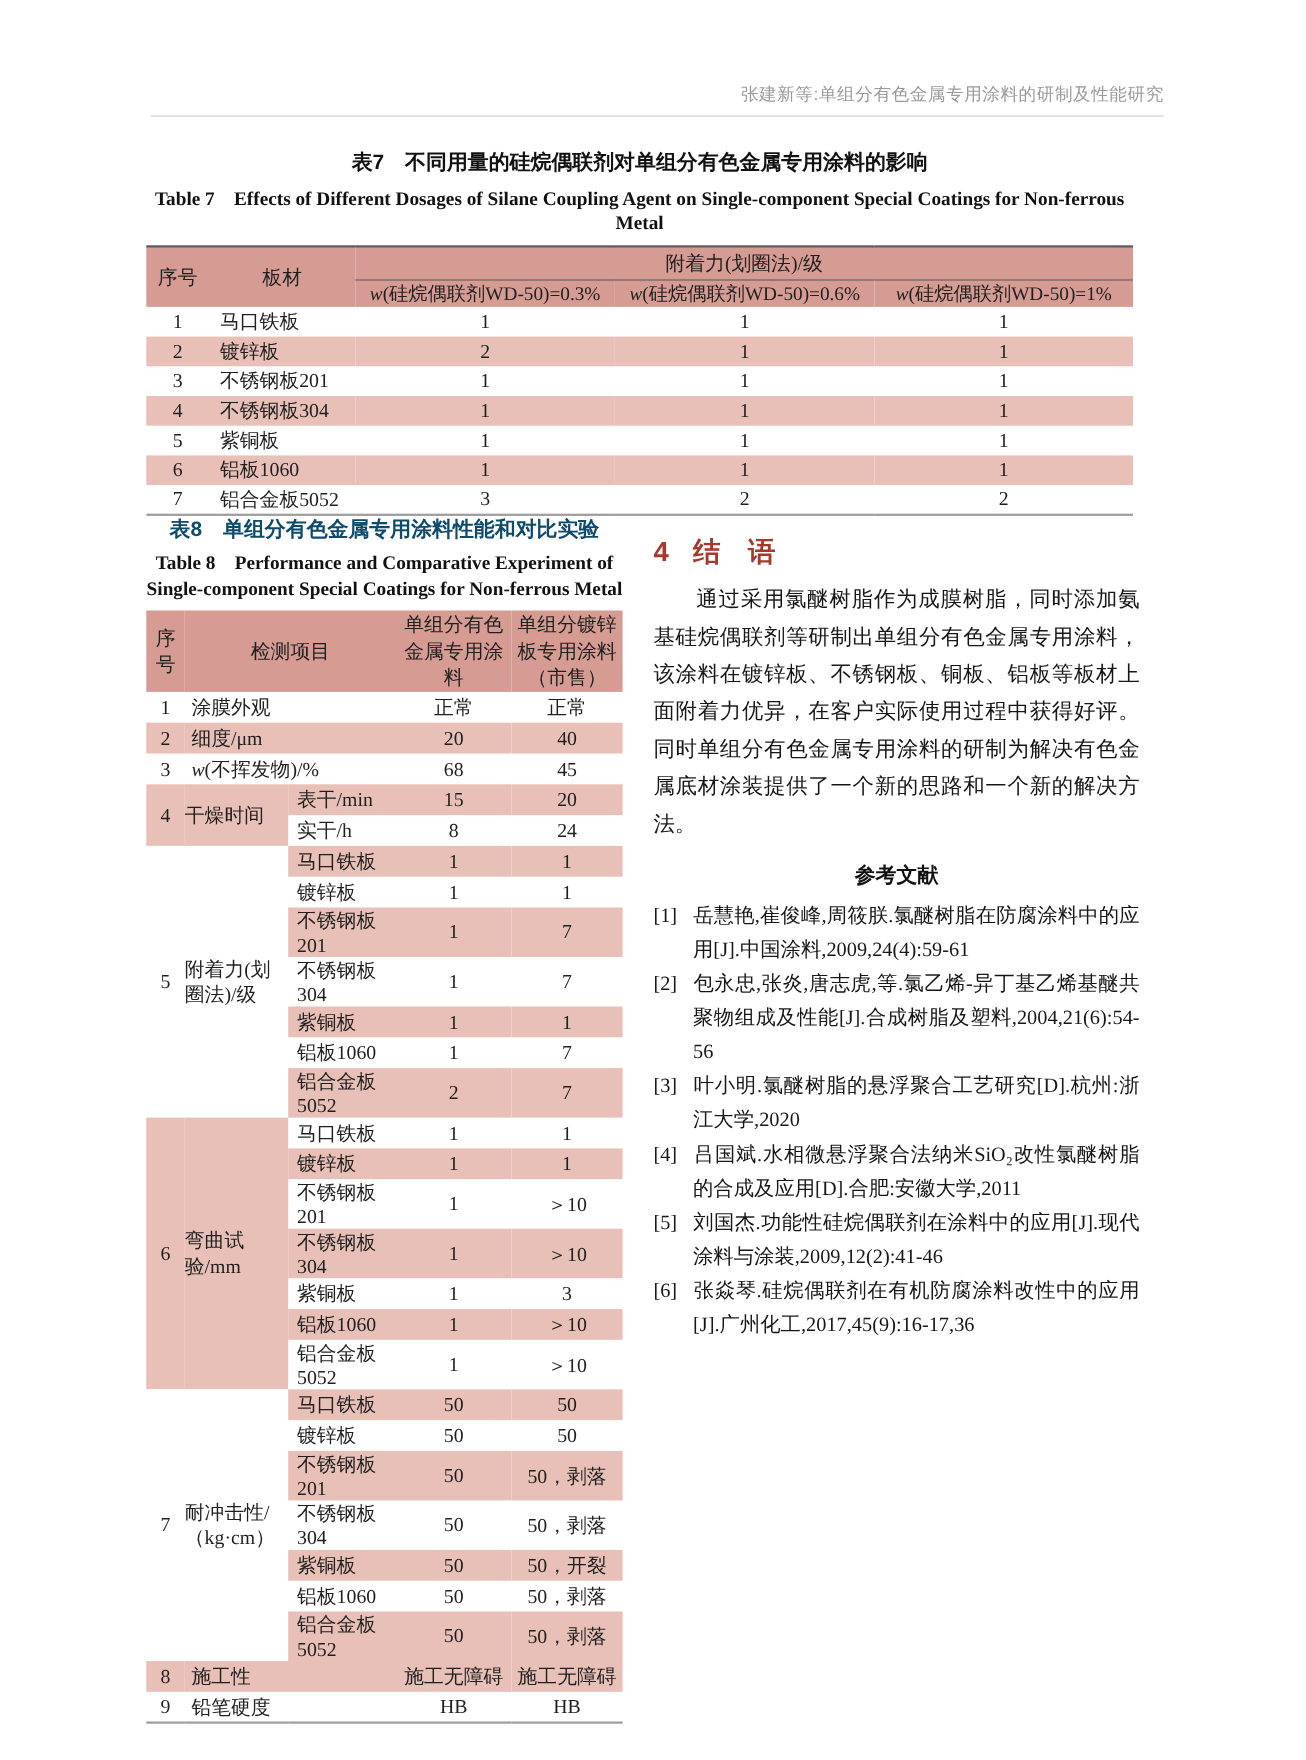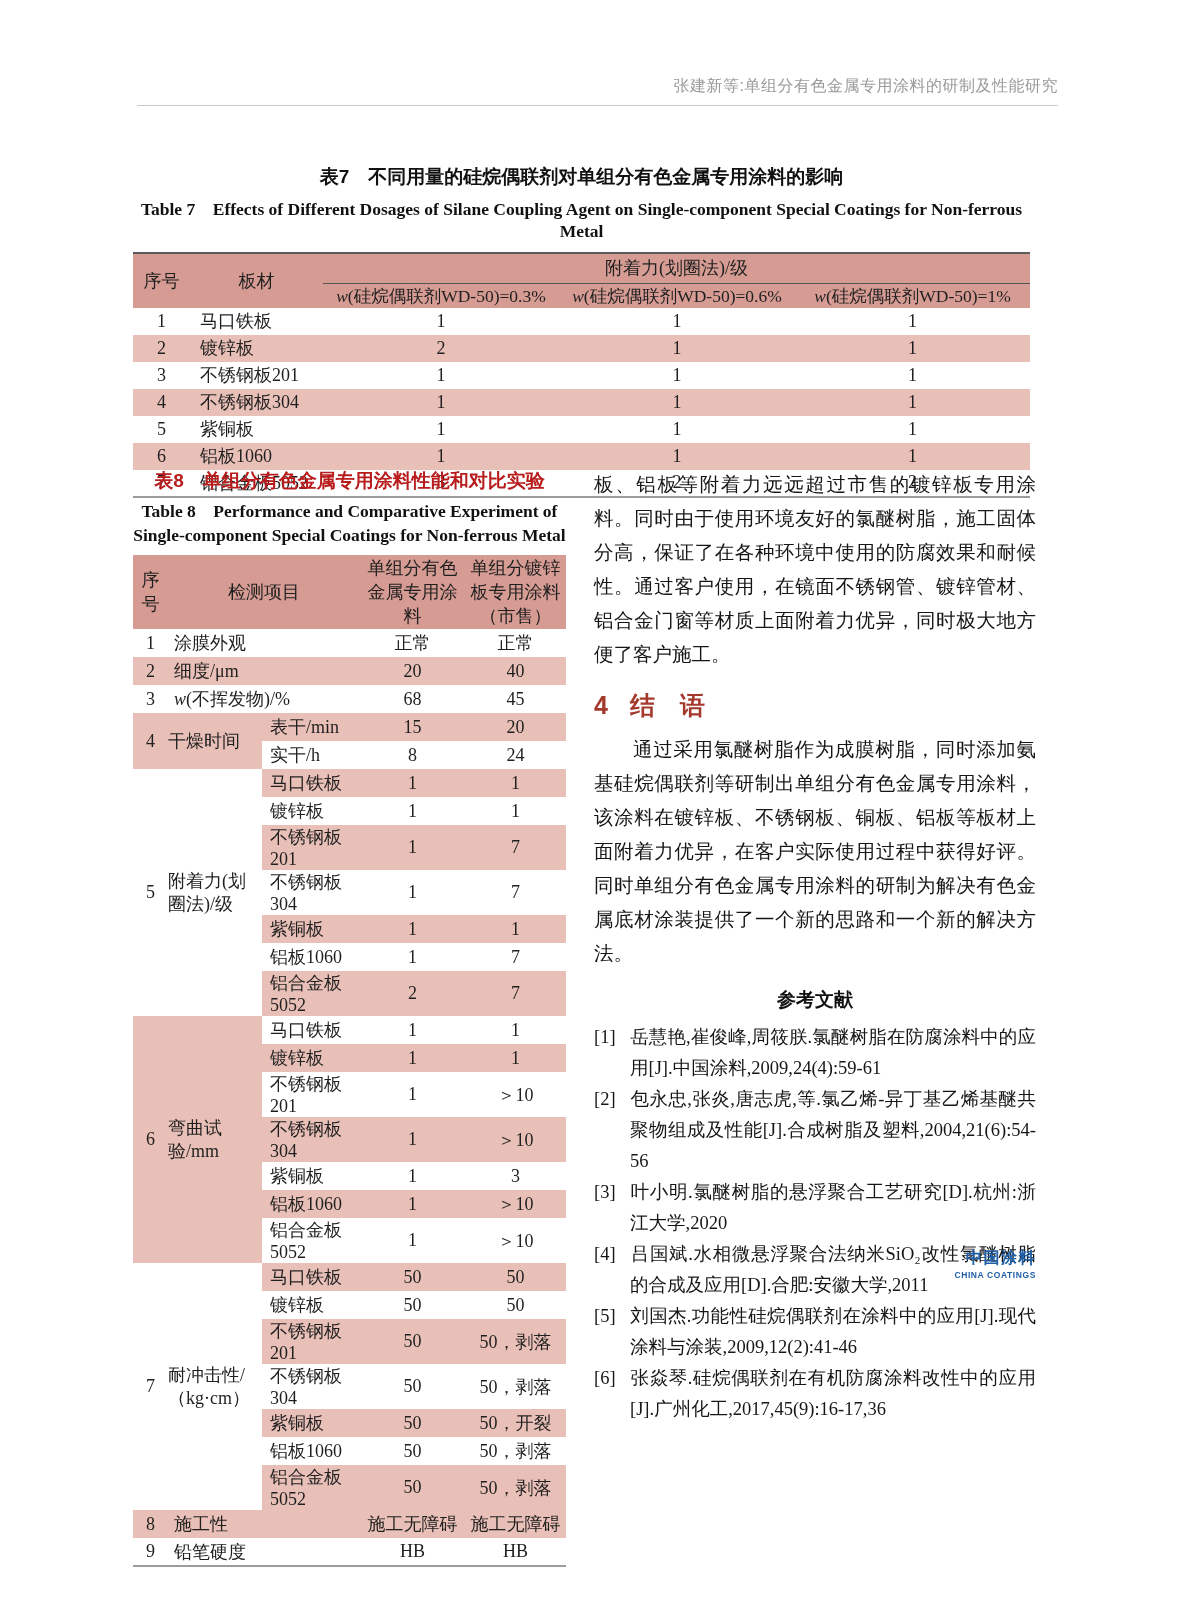--- a/index.html
+++ b/index.html
@@ -12,36 +12,36 @@
 
   
   .running-head {
     position:absolute; top:76px; left:133px; width:925px; text-align:right;
     font-family:"Liberation Sans", sans-serif; font-size:16px; color:#9a9a9a; letter-spacing:.5px;
   }
   .head-rule { position:absolute; top:105px; left:137px; width:921px; height:1px; background:#cbcbcb; }
 
   
   .t7-block { position:absolute; top:135px; left:133px; width:897px; }
-  .t7-title-zh { text-align:center; font-family:"Liberation Sans",sans-serif; font-weight:bold; font-size:19px; color:#111;margin-top:29px; }
+  .t7-title-zh { text-align:center; font-family:"Liberation Sans",sans-serif; font-weight:bold; font-size:19px; color:#111; }
   .t7-title-en { text-align:center; font-weight:bold; font-size:17.5px; margin-top:7px; color:#111; }
   table { border-collapse:collapse; table-layout:fixed; }
   .t7 { width:897px; margin-top:10px; border-top:2px solid #5a5a5a; border-bottom:2px solid #9c9c9c; }
   .t7 th { background:#d69c94; font-weight:normal; font-size:18px; vertical-align:middle; text-align:center; }
   .t7 thead tr:first-child th { height:30px; }
   .t7 thead tr:last-child th { height:24px; font-size:17.5px; }
   .t7 th.groupline { border-bottom:1px solid #555; }
   .t7 td { height:27px; text-align:center; font-size:18px; vertical-align:middle; }
   .t7 td.mat { text-align:left; padding-left:10px; }
   .t7 tr.p td { background:#e9c0b8; }
   i.wv { font-family:"Liberation Serif",serif; font-style:italic; }
 
   
   .t8-block { position:absolute; top:468px; left:133px; width:433px; }
-  .t8-title-zh { text-align:center; font-family:"Liberation Sans",sans-serif; font-weight:bold; font-size:19px; color:#b91c1c; }
+  .t8-title-zh { text-align:center; font-family:"Liberation Sans",sans-serif; font-weight:bold; font-size:19px; color:#0c4a6e; }
   .t8-title-en { text-align:center; font-weight:bold; font-size:17.5px; line-height:24px; margin-top:5px; color:#111; }
   .t8 { width:433px; margin-top:8px; border-bottom:2px solid #9c9c9c; }
   .t8 th { background:#d69c94; font-weight:normal; font-size:18px; height:74px; vertical-align:middle; text-align:center; line-height:24px; padding:0 1px; }
   .t8 td { height:28px; font-size:18px; text-align:center; vertical-align:middle; }
   .t8 td.item { text-align:left; padding-left:6px; }
   .t8 td.cat { text-align:left; line-height:23px; padding-right:2px; }
   .t8 td.sub { text-align:left; padding-left:8px; }
   .t8 tr.p > td { background:#e9c0b8; }
   .t8 td.bgp { background:#e9c0b8 !important; }
   .t8 td.bgw { background:#ffffff !important; }
@@ -333,33 +333,28 @@
             <td>9</td>
             <td colspan="2" class="item">铅笔硬度</td>
             <td>HB</td>
             <td>HB</td>
           </tr>
       </tbody>
     </table>
   </div>
 
   <div class="rcol">
-    <p class="body">板、铝板等附着力远远超过市售的镀锌板专用涂料。同时由于使用环境友好的氯醚树脂，施工固体分高，保证了在各种环境中使用的防腐效果和耐候性。通过客户使用，在镜面不锈钢管、镀锌管材、铝合金门窗等材质上面附着力优异，同时极大地方便了客户施工。</p>
     <h2 class="sec">
       <span class="sec-num">4</span><span>结　语</span>
     </h2>
     <p class="body indent">通过采用氯醚树脂作为成膜树脂，同时添加氨基硅烷偶联剂等研制出单组分有色金属专用涂料，该涂料在镀锌板、不锈钢板、铜板、铝板等板材上面附着力优异，在客户实际使用过程中获得好评。同时单组分有色金属专用涂料的研制为解决有色金属底材涂装提供了一个新的思路和一个新的解决方法。</p>
     <h3 class="refs-h">参考文献</h3>
     <p class="ref"><span class="ref-num">[1]</span><span>岳慧艳,崔俊峰,周筱朕.氯醚树脂在防腐涂料中的应用[J].中国涂料,2009,24(4):59-61</span></p>
     <p class="ref"><span class="ref-num">[2]</span><span>包永忠,张炎,唐志虎,等.氯乙烯-异丁基乙烯基醚共聚物组成及性能[J].合成树脂及塑料,2004,21(6):54-56</span></p>
     <p class="ref"><span class="ref-num">[3]</span><span>叶小明.氯醚树脂的悬浮聚合工艺研究[D].杭州:浙江大学,2020</span></p>
     <p class="ref"><span class="ref-num">[4]</span><span>吕国斌.水相微悬浮聚合法纳米SiO₂改性氯醚树脂的合成及应用[D].合肥:安徽大学,2011</span></p>
     <p class="ref"><span class="ref-num">[5]</span><span>刘国杰.功能性硅烷偶联剂在涂料中的应用[J].现代涂料与涂装,2009,12(2):41-46</span></p>
     <p class="ref"><span class="ref-num">[6]</span><span>张焱琴.硅烷偶联剂在有机防腐涂料改性中的应用[J].广州化工,2017,45(9):16-17,36</span></p>
   </div>
 
-  <div class="logo">
-    <div class="logo-zh">中国涂料</div>
-    <div class="logo-en">CHINA COATINGS</div>
-  </div>
 
 
 </div>
 
 </body></html>

